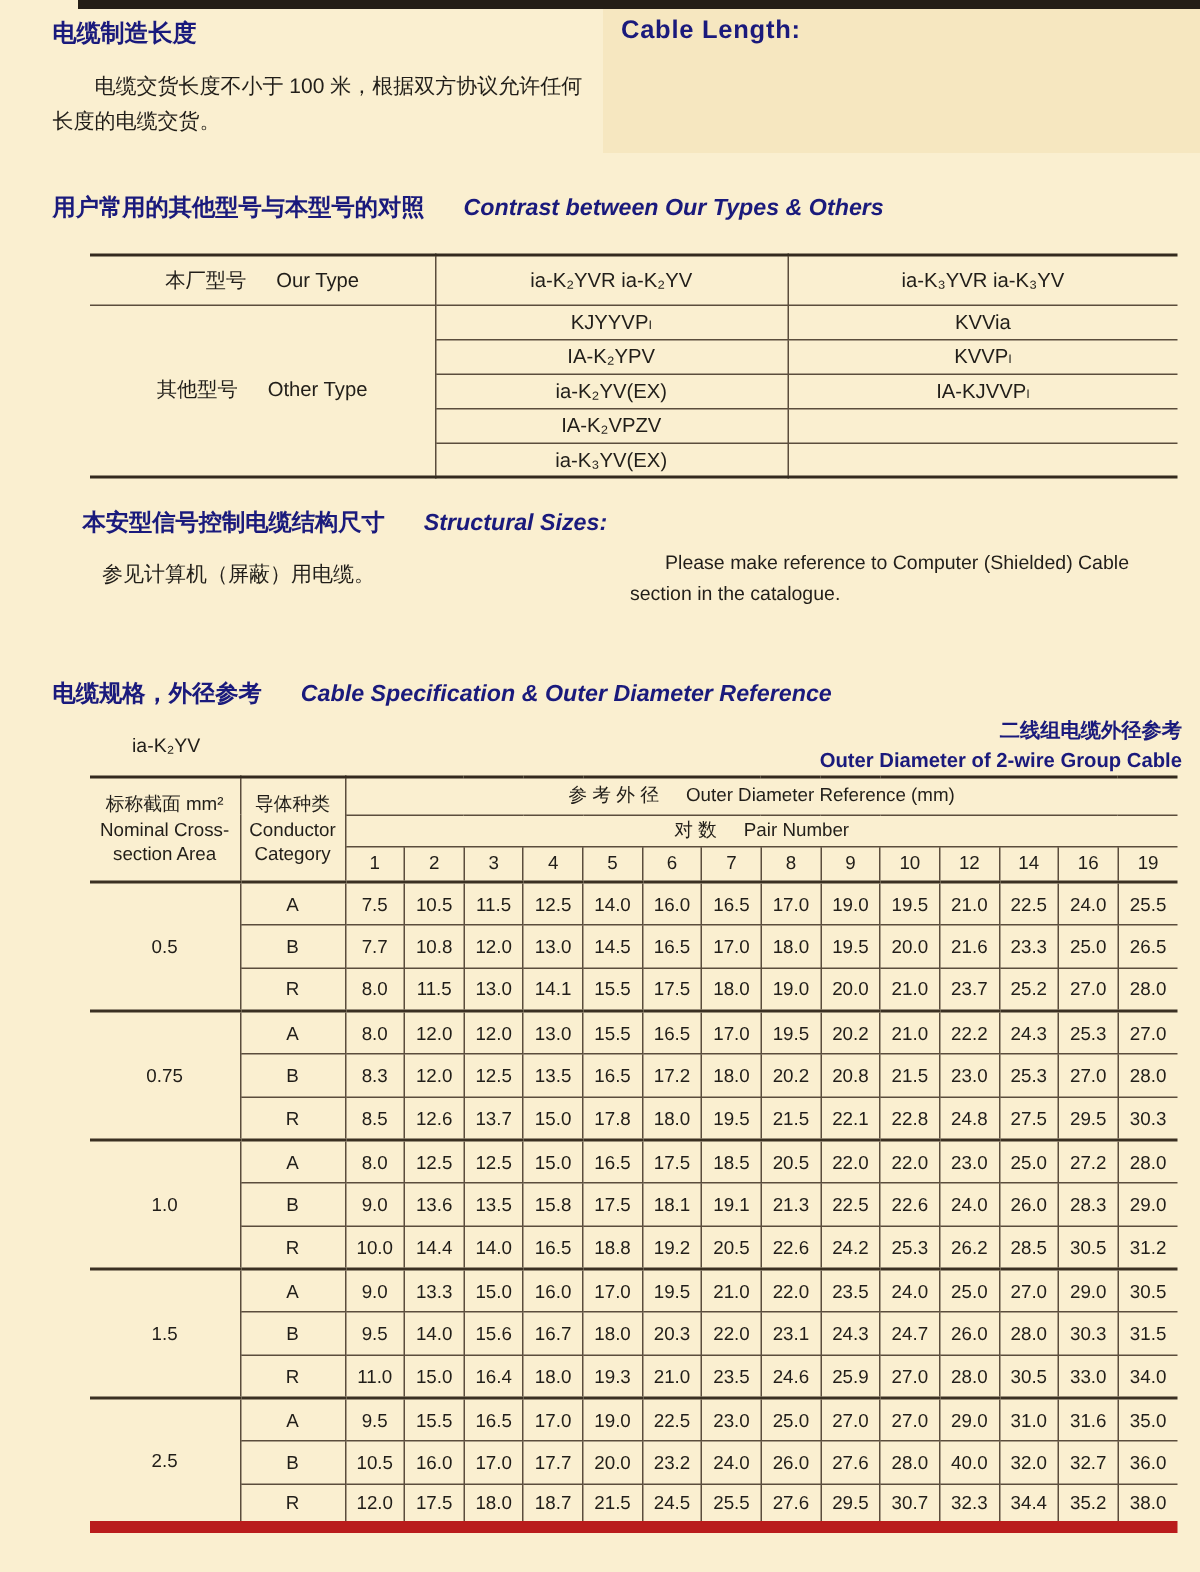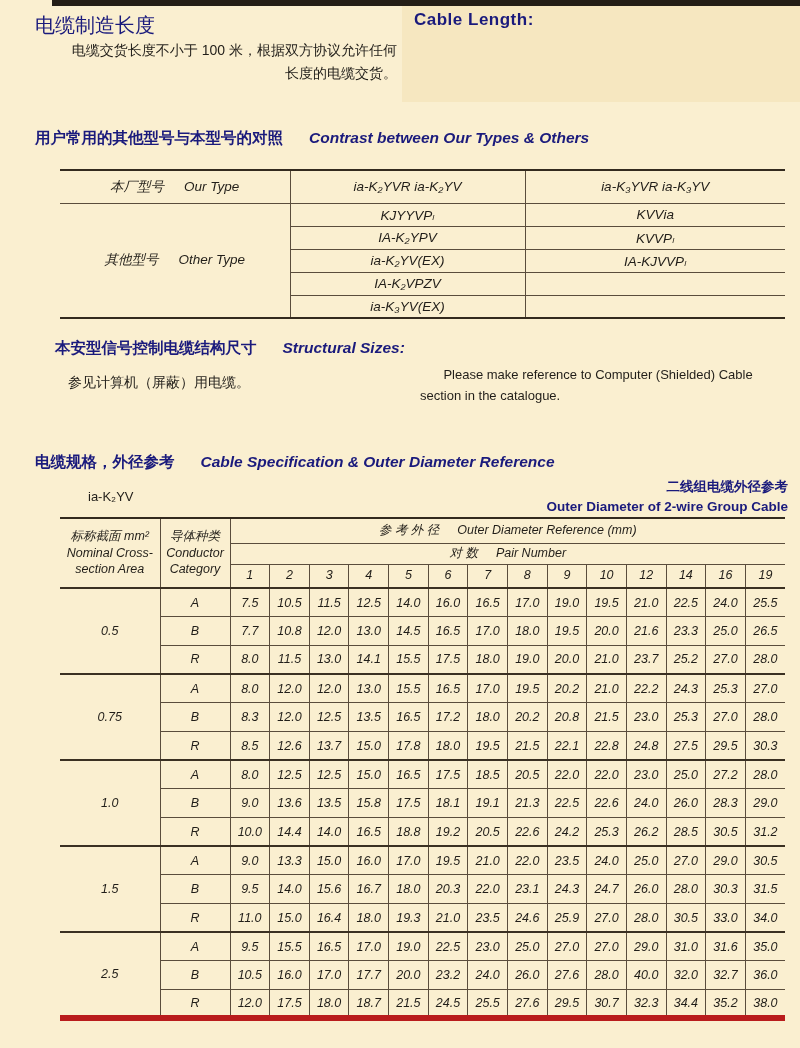--- a/index.html
+++ b/index.html
@@ -12,51 +12,51 @@
     overflow:hidden;
   }
   .navy { color:#1A1A7C; }
 
   
   .top-panel { position:absolute; left:402px; top:0; width:398px; height:102px; background:#F6E7C0; }
   .top-bar { position:absolute; left:52px; top:0; width:748px; height:6px; background:#241E16; z-index:5; }
 
   
   .len-zh { position:absolute; left:35px; top:12px; width:362px; }
-  .len-zh h2 { font-size:20px; font-weight:normal; }
-  .len-zh p { font-size:14px; line-height:1.65; text-indent:2em;text-align:right; }
+  .len-zh h2 { font-size:16px; font-weight:bold; }
+  .len-zh p { margin-top:13px; font-size:14px; line-height:1.65; text-indent:2em; }
   .len-en { position:absolute; left:414px; top:10px; width:378px; }
   .len-en h2 { font-size:17px; font-weight:bold; letter-spacing:.5px; }
   .len-en p { margin-top:12px; font-size:13.5px; line-height:1.6; text-indent:2em; }
 
   
   .sec-head { position:absolute; font-size:15.5px; font-weight:bold; white-space:nowrap; }
   .sec-head .en { margin-left:26px;font-style:italic; }
   #head-contrast { left:35px; top:128px; }
   #head-struct   { left:35px; top:338px;margin-left:20px; }
   #head-spec     { left:35px; top:452px; }
 
   .struct-zh { position:absolute; left:68px; top:374px; font-size:14px; }
   .struct-en { position:absolute; left:420px; top:364px; width:372px; font-size:13px; line-height:1.65; text-indent:1.8em; }
 
   .model-label { position:absolute; left:88px; top:489px; font-size:13px; }
   .spec-caption { position:absolute; right:12px; top:477px; text-align:right; font-weight:bold; font-size:13.5px; line-height:1.45; }
 
   
-  table.t { border-collapse:collapse; table-layout:fixed; position:absolute; left:60px; width:725px;font-style:italic; }
+  table.t { border-collapse:collapse; table-layout:fixed; position:absolute; left:60px; width:725px; }
   table.t td, table.t th { border:1px solid #5A4D3C; text-align:center; vertical-align:middle; padding:0; font-weight:normal; }
   table.t td:first-child, table.t th:first-child { border-left:none; }
   table.t td:last-child,  table.t th:last-child  { border-right:none; }
 
   #contrast-table { top:169px; font-size:13.5px; border-top:2px solid #332A1E; border-bottom:2px solid #332A1E; }
   #contrast-table td { height:23px; }
   #contrast-table tr.first td { height:33px; }
   #contrast-table .lbl .zh { margin-right:20px; }
 
-  #spec-table { top:517px; font-size:12.5px; border-top:2px solid #332A1E; border-bottom:6px solid #b91c1c; }
+  #spec-table { top:517px; font-size:12.5px; border-top:2px solid #332A1E; border-bottom:8px solid #b91c1c; }
   #spec-table thead { border-bottom:2px solid #3A3022; }
   #spec-table thead th { line-height:1.35; }
   #spec-table .h-dia { height:25px; }
   #spec-table .h-pair { height:21px; }
   #spec-table tr.nums th { height:24px; }
   #spec-table tbody td { height:28.7px; }
   #spec-table tr.group-start td { border-top:2px solid #3A3022; }
   #spec-table .h-dia .en, #spec-table .h-pair .en { margin-left:18px; }
   .hdr-small { font-size:12.5px; }
 </style>

